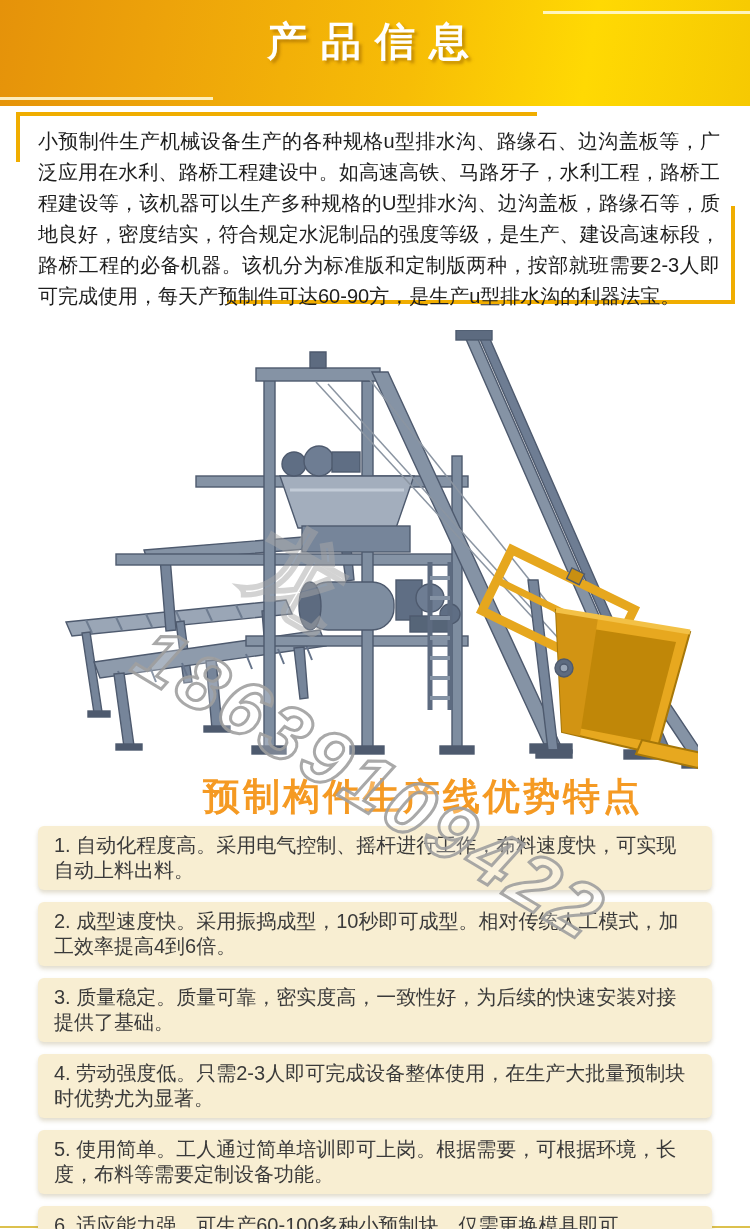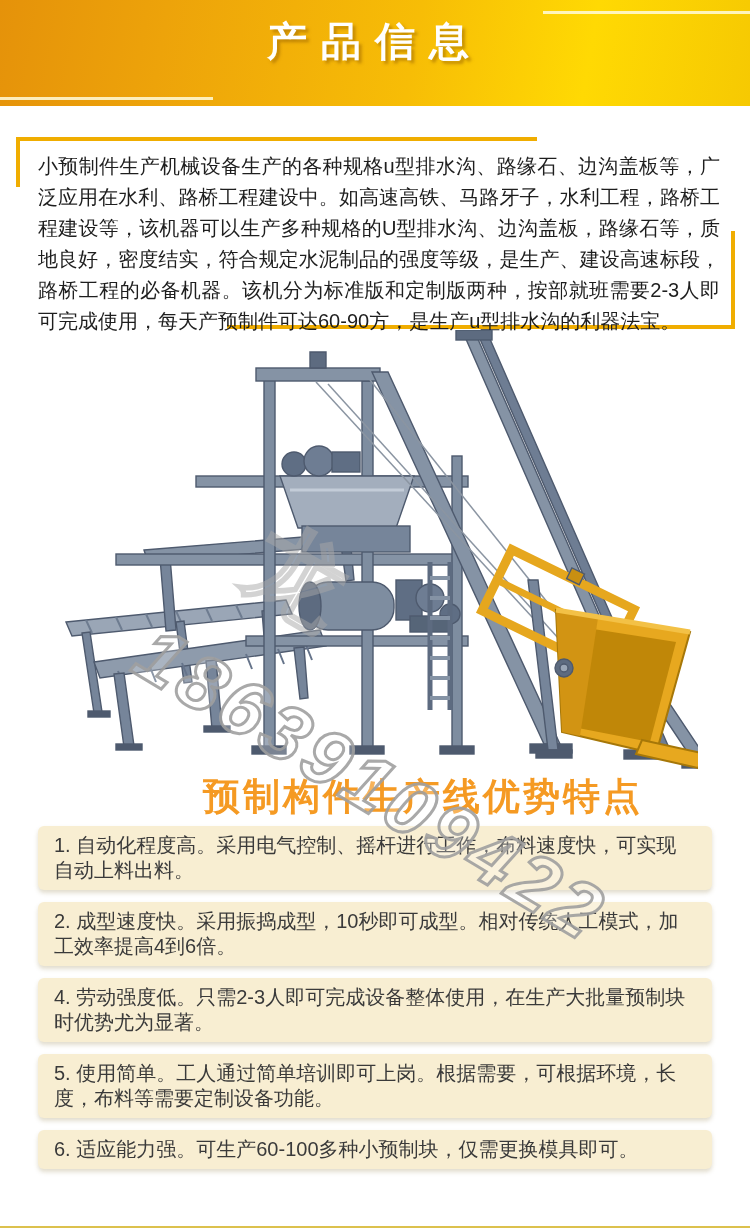--- a/index.html
+++ b/index.html
@@ -9,21 +9,21 @@
   
   .banner{position:absolute;top:0;left:0;width:750px;height:106px;
     background:linear-gradient(100deg,#e5920a 0%,#eda30a 22%,#f7bd06 55%,#ffd903 78%,#f6c902 100%);}
   .banner-line-top{position:absolute;top:11px;left:543px;width:207px;height:3px;background:rgba(255,252,220,.85);}
   .banner-line-bottom{position:absolute;top:97px;left:0;width:213px;height:3px;background:rgba(255,252,220,.85);}
   .page-title{position:absolute;top:14px;left:0;width:750px;text-align:center;
     font-size:40px;font-weight:bold;color:#ffffff;letter-spacing:14px;
     text-shadow:3px 3px 3px rgba(150,95,0,.5);}
 
   
-  .intro-box{position:absolute;top:137px;left:16px;width:723px;height:192px;}
+  .intro-box{position:absolute;top:112px;left:16px;width:723px;height:192px;}
   .b-gold{position:absolute;background:#f0ad00;}
   .ib-top{top:0;left:0;width:521px;height:4px;}
   .ib-left{top:0;left:0;width:4px;height:50px;}
   .ib-right{top:94px;left:715px;width:4px;height:98px;}
   .ib-bottom{top:188px;left:211px;width:508px;height:4px;}
   .intro-text{position:absolute;top:14px;left:22px;width:682px;
     font-size:20px;line-height:31px;color:#1e1e1e;text-align:justify;}
 
   
   .machine{position:absolute;top:330px;left:58px;width:640px;height:450px;z-index:1;}
@@ -174,19 +174,20 @@
     </svg>
   </div>
 
   <div class="wm wm-cn">龙</div>
   <div class="wm wm-phone">18639109422</div>
 
   <div class="section-title">预制构件生产线优势特点</div>
   <div class="features">
     <div class="feature-box">1. 自动化程度高。采用电气控制、摇杆进行工作，布料速度快，可实现自动上料出料。</div>
     <div class="feature-box">2. 成型速度快。采用振捣成型，10秒即可成型。相对传统人工模式，加工效率提高4到6倍。</div>
+    <div class="feature-box">3. 质量稳定。质量可靠，密实度高，一致性好，为后续的快速安装对接提供了基础。</div>
     <div class="feature-box">4. 劳动强度低。只需2-3人即可完成设备整体使用，在生产大批量预制块时优势尤为显著。</div>
     <div class="feature-box">5. 使用简单。工人通过简单培训即可上岗。根据需要，可根据环境，长度，布料等需要定制设备功能。</div>
     <div class="feature-box">6. 适应能力强。可生产60-100多种小预制块，仅需更换模具即可。</div>
   </div>
 
   <div class="bottom-divider"></div>
 </div>
 
 </body></html>

